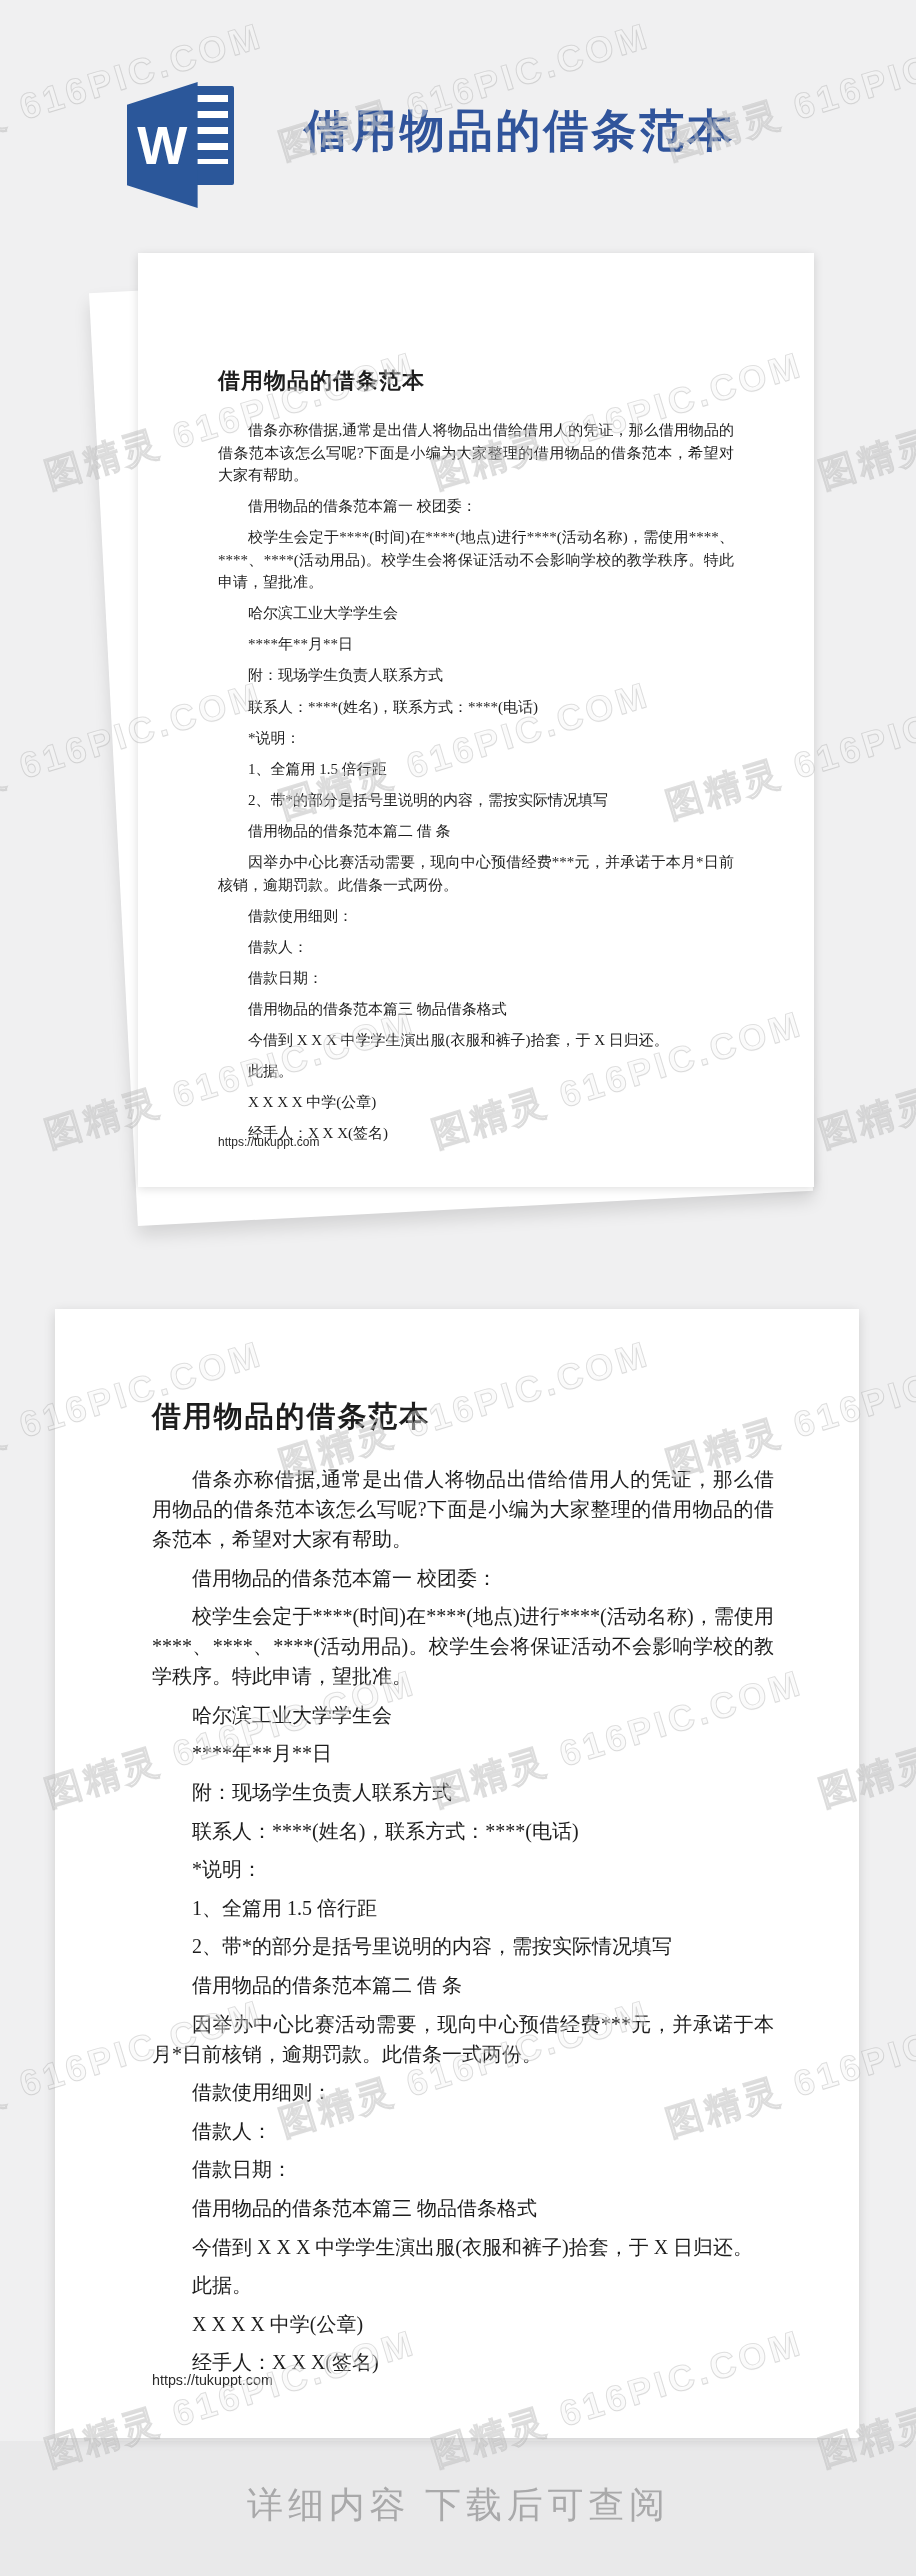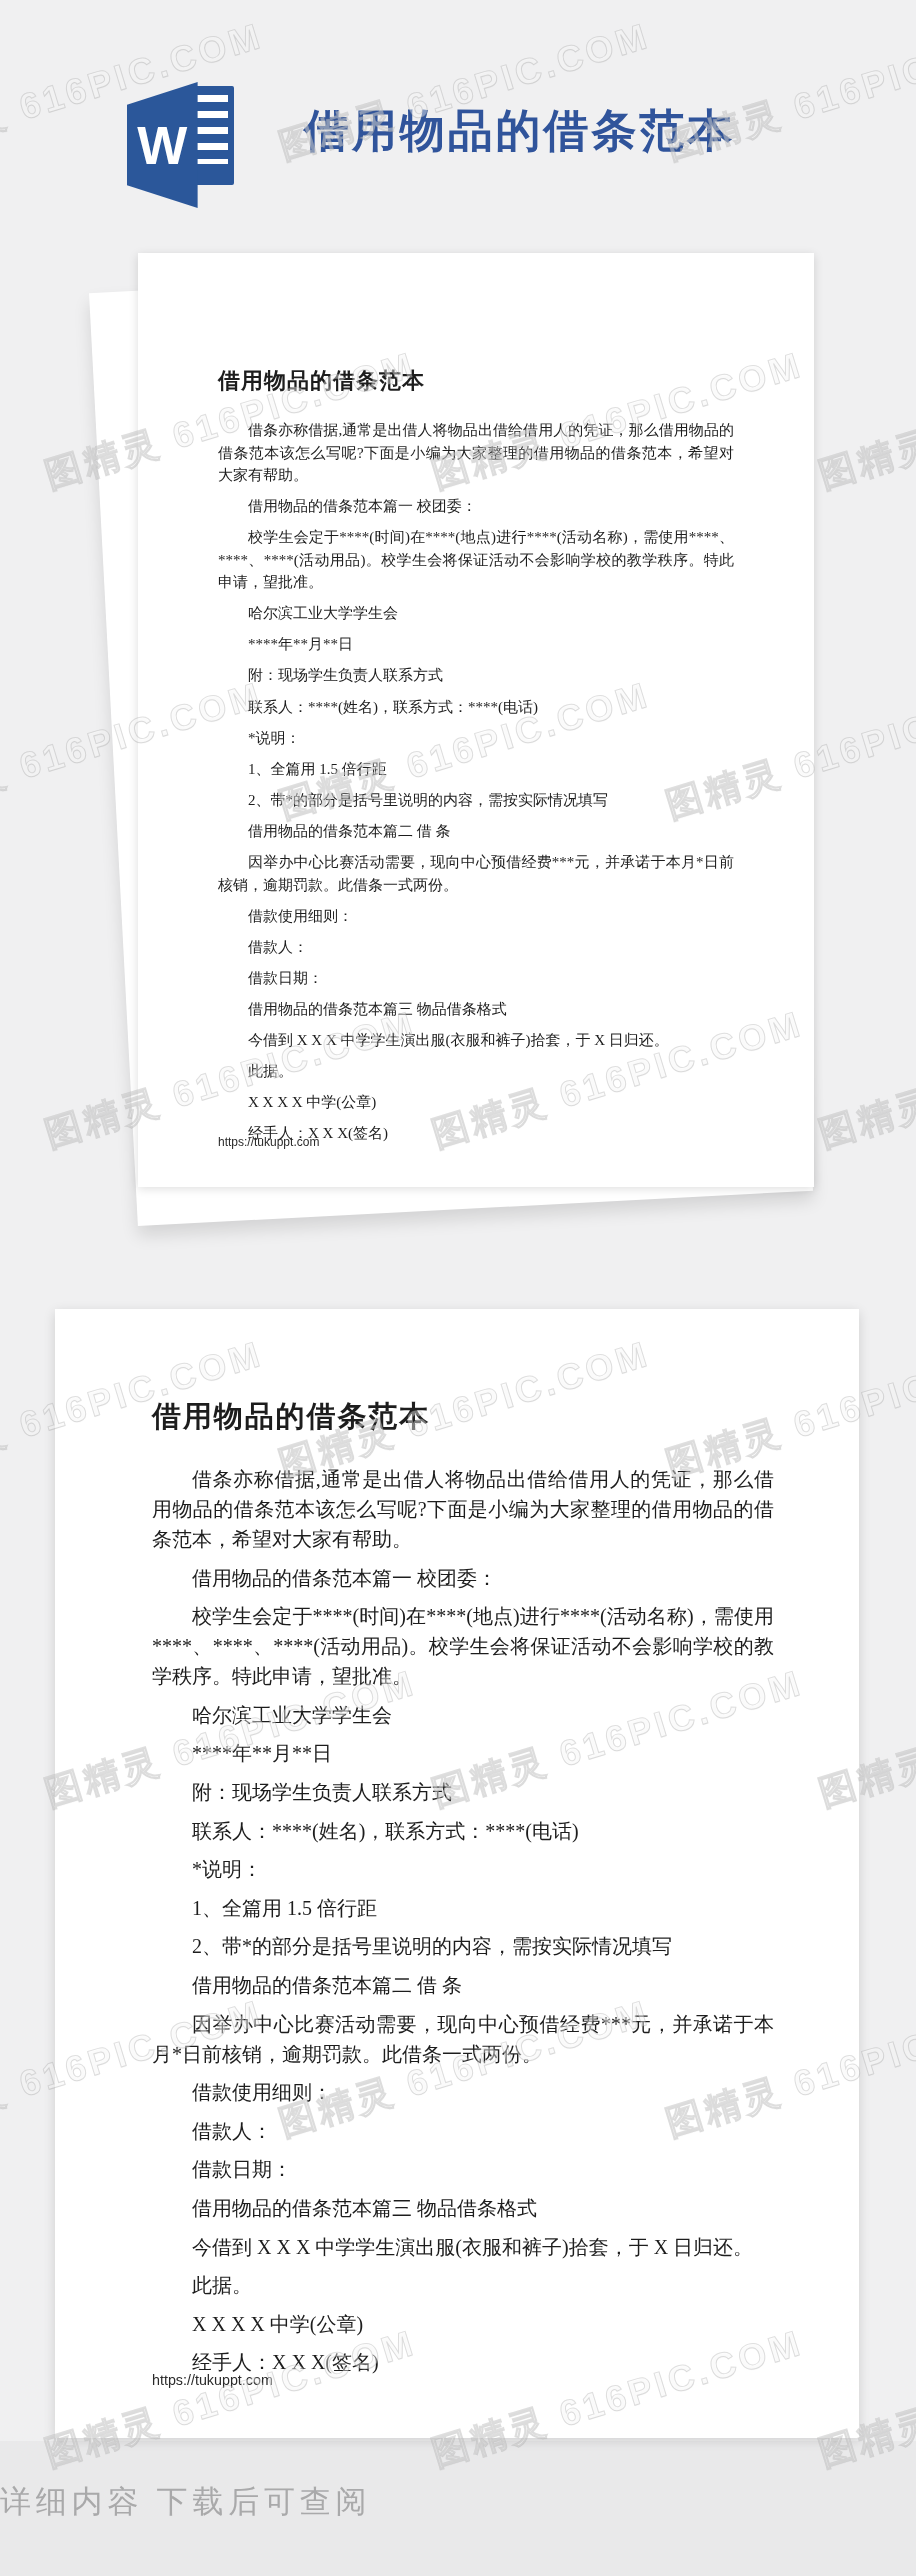--- a/index.html
+++ b/index.html
@@ -62,21 +62,21 @@
   .big-doc .doc-body p { font-size:20px; line-height:1.5; margin:0 0 8.6px 0; text-indent:2em; text-align:justify; }
   .big-doc .doc-url { position:absolute; left:0; bottom:50px; font-size:14.3px; color:#2a2a2a; font-family:"Liberation Sans",sans-serif; }
 
   
   .bottom-band {
     position:absolute; left:0; top:2441px; width:100%; height:135px;
     background:#e9e9ea; z-index:0;
   }
   .bottom-caption {
     position:absolute; left:0; top:2481px; width:100%;
-    text-align:left; font-size:31px; color:#a9a9aa; letter-spacing:4.8px;
+    text-align:center; font-size:36px; color:#a9a9aa; letter-spacing:4.8px;
     z-index:3; font-weight:400;
   }
 
   
   .wm-layer { position:absolute; inset:0; z-index:10; pointer-events:none; overflow:hidden; }
   .wm {
     position:absolute; white-space:nowrap;
     font-size:36px; font-weight:700; letter-spacing:3.8px;
     transform:rotate(-17deg);
     color:rgba(255,255,255,0.42);

